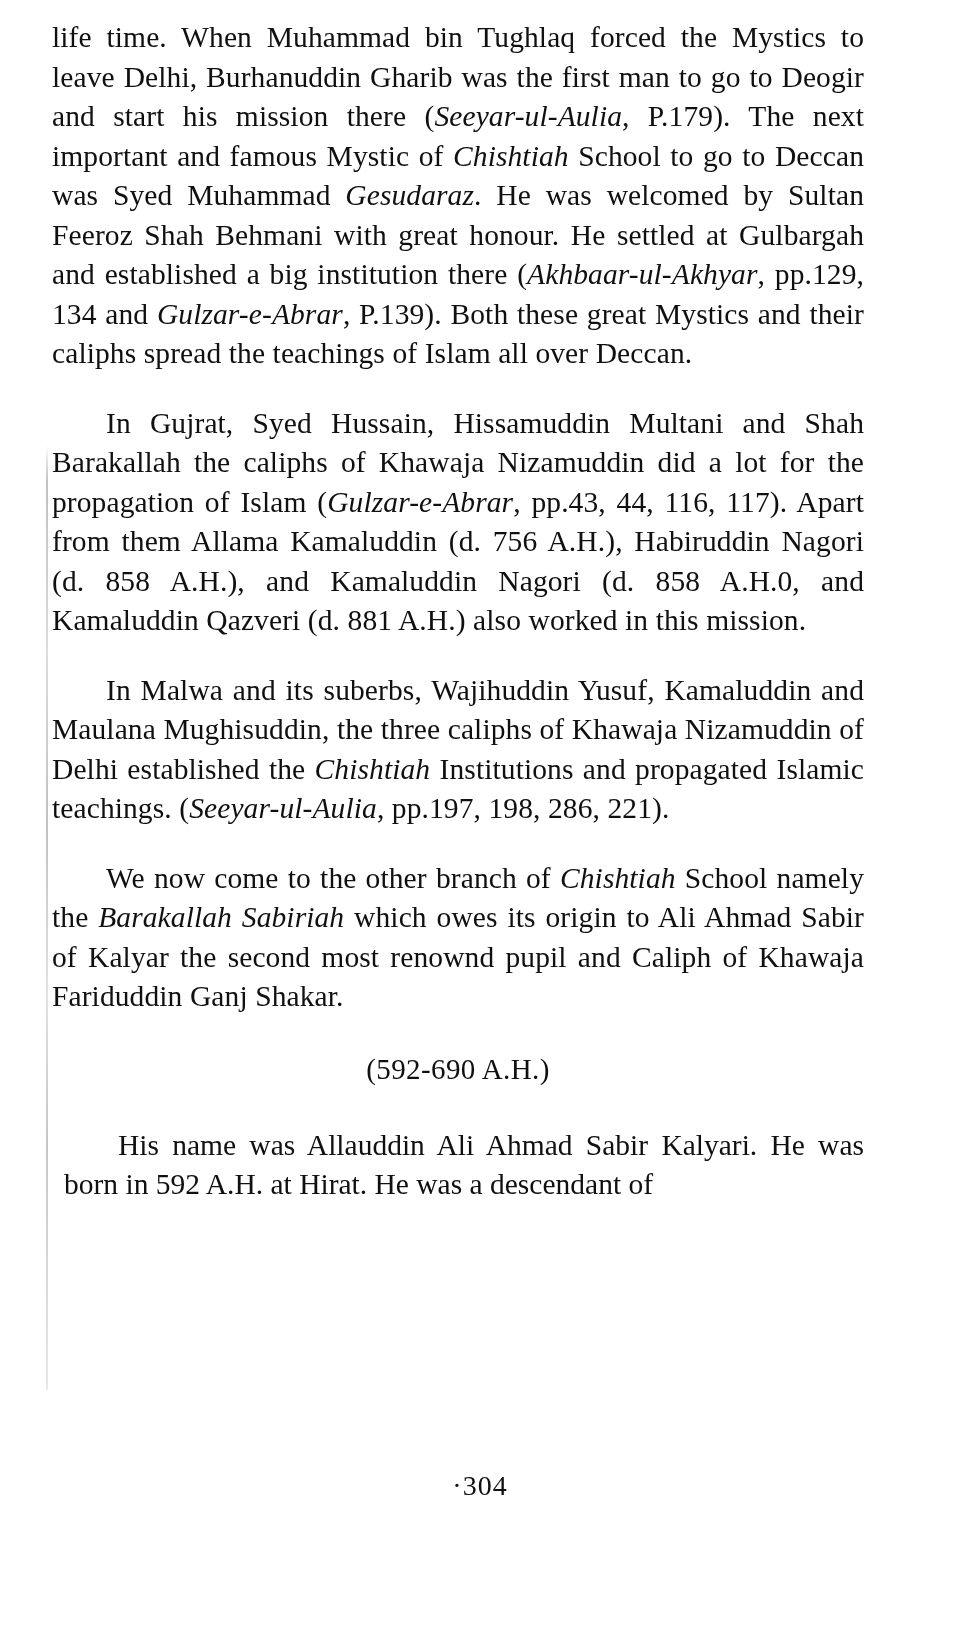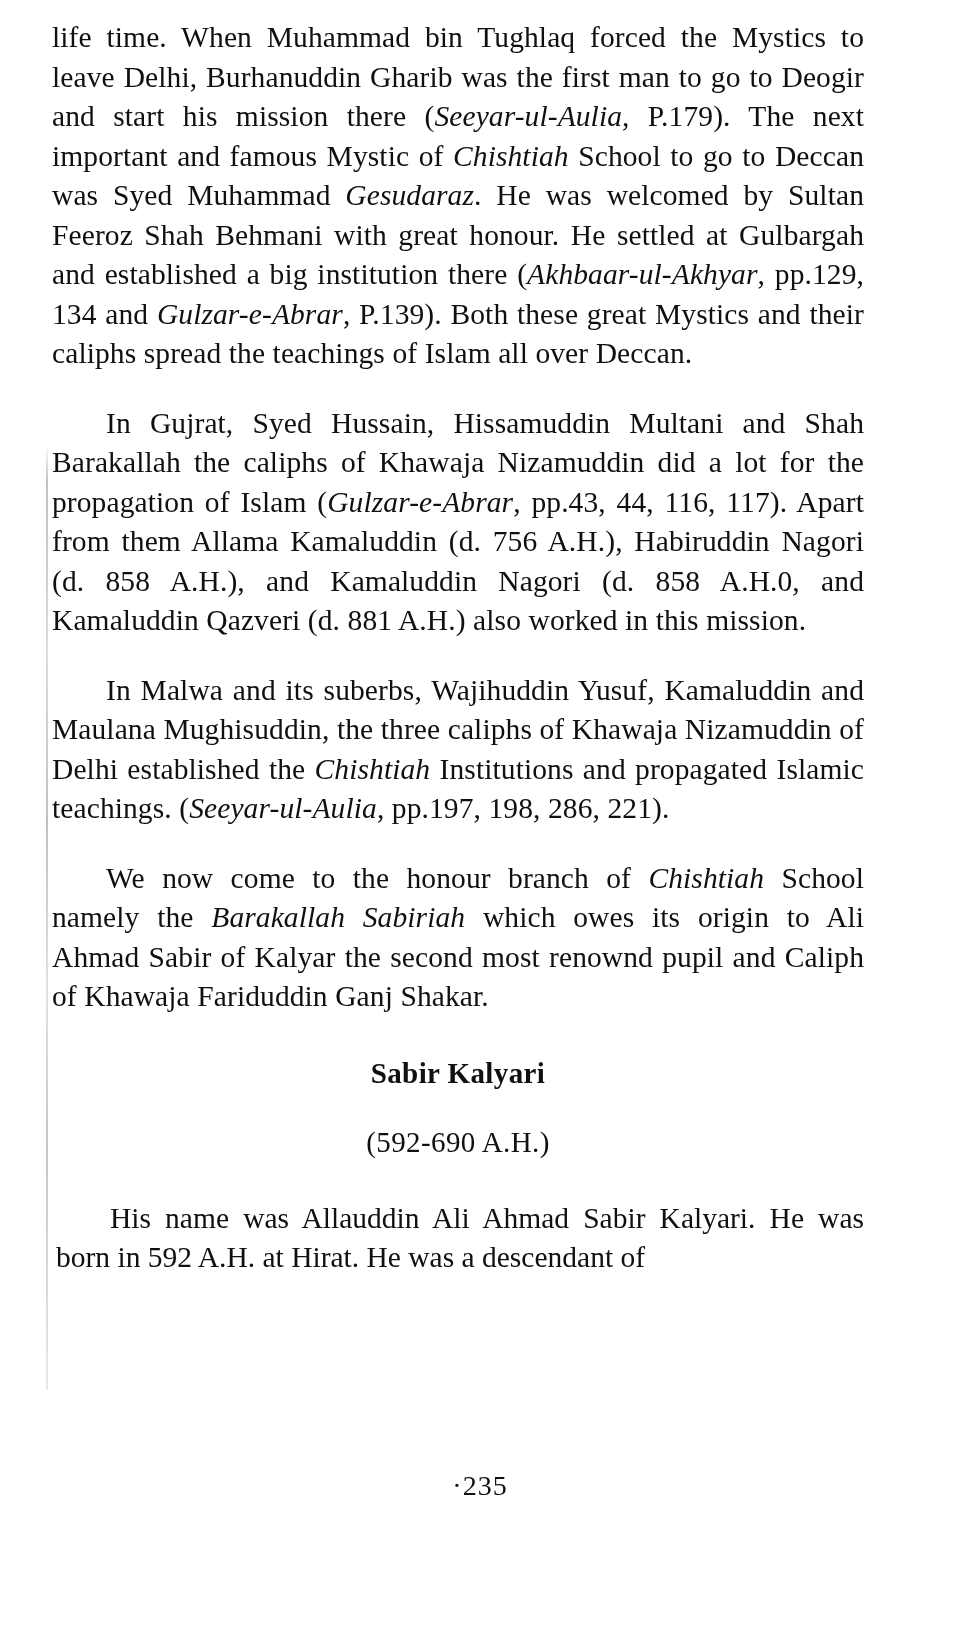--- a/index.html
+++ b/index.html
@@ -63,21 +63,21 @@
     letter-spacing: 0.4px;
   }
   .subheading {
     margin: 36px 0 0 0;
     text-align: center;
     font-weight: normal;
     font-size: 29px;
     letter-spacing: 0.4px;
   }
   .closing {
-    margin: 40px 0 0 4px;
+    margin: 40px 0 0 12px;
     font-size: 29.5px;
     line-height: 39.5px;
     text-align: justify;
     text-indent: 54px;
   }
   .folio {
     position: absolute;
     left: 0;
     right: 0;
     top: 1470px;
@@ -89,22 +89,21 @@
 </head>
 <body>
 
 <div class="page">
   <div class="scan-edge"></div>
 
   <div class="text-col">
     <p class="para first" id="para-0"><span>life time. When Muhammad bin Tughlaq forced the Mystics to leave Delhi, Burhanuddin Gharib was the first man to go to Deogir and start his mission there (</span><em>Seeyar-ul-Aulia</em><span>, P.179). The next important and famous Mystic of </span><em>Chishtiah</em><span> School to go to Deccan was Syed Muhammad </span><em>Gesudaraz</em><span>. He was welcomed by Sultan Feeroz Shah Behmani with great honour. He settled at Gulbargah and established a big institution there (</span><em>Akhbaar-ul-Akhyar</em><span>, pp.129, 134 and </span><em>Gulzar-e-Abrar</em><span>, P.139). Both these great Mystics and their caliphs spread the teachings of Islam all over Deccan.</span></p>
     <p class="para" id="para-1"><span>In Gujrat, Syed Hussain, Hissamuddin Multani and Shah Barakallah the caliphs of Khawaja Nizamuddin did a lot for the propagation of Islam (</span><em>Gulzar-e-Abrar</em><span>, pp.43, 44, 116, 117). Apart from them Allama Kamaluddin (d. 756 A.H.), Habiruddin Nagori (d. 858 A.H.), and Kamaluddin Nagori (d. 858 A.H.0, and Kamaluddin Qazveri (d. 881 A.H.) also worked in this mission.</span></p>
     <p class="para" id="para-2"><span>In Malwa and its suberbs, Wajihuddin Yusuf, Kamaluddin and Maulana Mughisuddin, the three caliphs of Khawaja Nizamuddin of Delhi established the </span><em>Chishtiah</em><span> Institutions and propagated Islamic teachings. (</span><em>Seeyar-ul-Aulia</em><span>, pp.197, 198, 286, 221).</span></p>
-    <p class="para" id="para-3"><span>We now come to the honour branch of </span><em>Chishtiah</em><span> School namely the </span><em>Barakallah Sabiriah</em><span> which owes its origin to Ali Ahmad Sabir of Kalyar the second most renownd pupil and Caliph of Khawaja Fariduddin Ganj Shakar.</span></p>
+    <p class="para" id="para-3"><span>We now come to the other branch of </span><em>Chishtiah</em><span> School namely the </span><em>Barakallah Sabiriah</em><span> which owes its origin to Ali Ahmad Sabir of Kalyar the second most renownd pupil and Caliph of Khawaja Fariduddin Ganj Shakar.</span></p>
 
-    <div class="heading">Sabir Kalyari</div>
     <div class="subheading">(592-690 A.H.)</div>
 
     <p class="closing" id="para-closing"><span>His name was Allauddin Ali Ahmad Sabir Kalyari. He was born in 592 A.H. at Hirat. He was a descendant of</span></p>
   </div>
 
-  <div class="folio">·235</div>
+  <div class="folio">·304</div>
 </div>
 
 </body></html>

